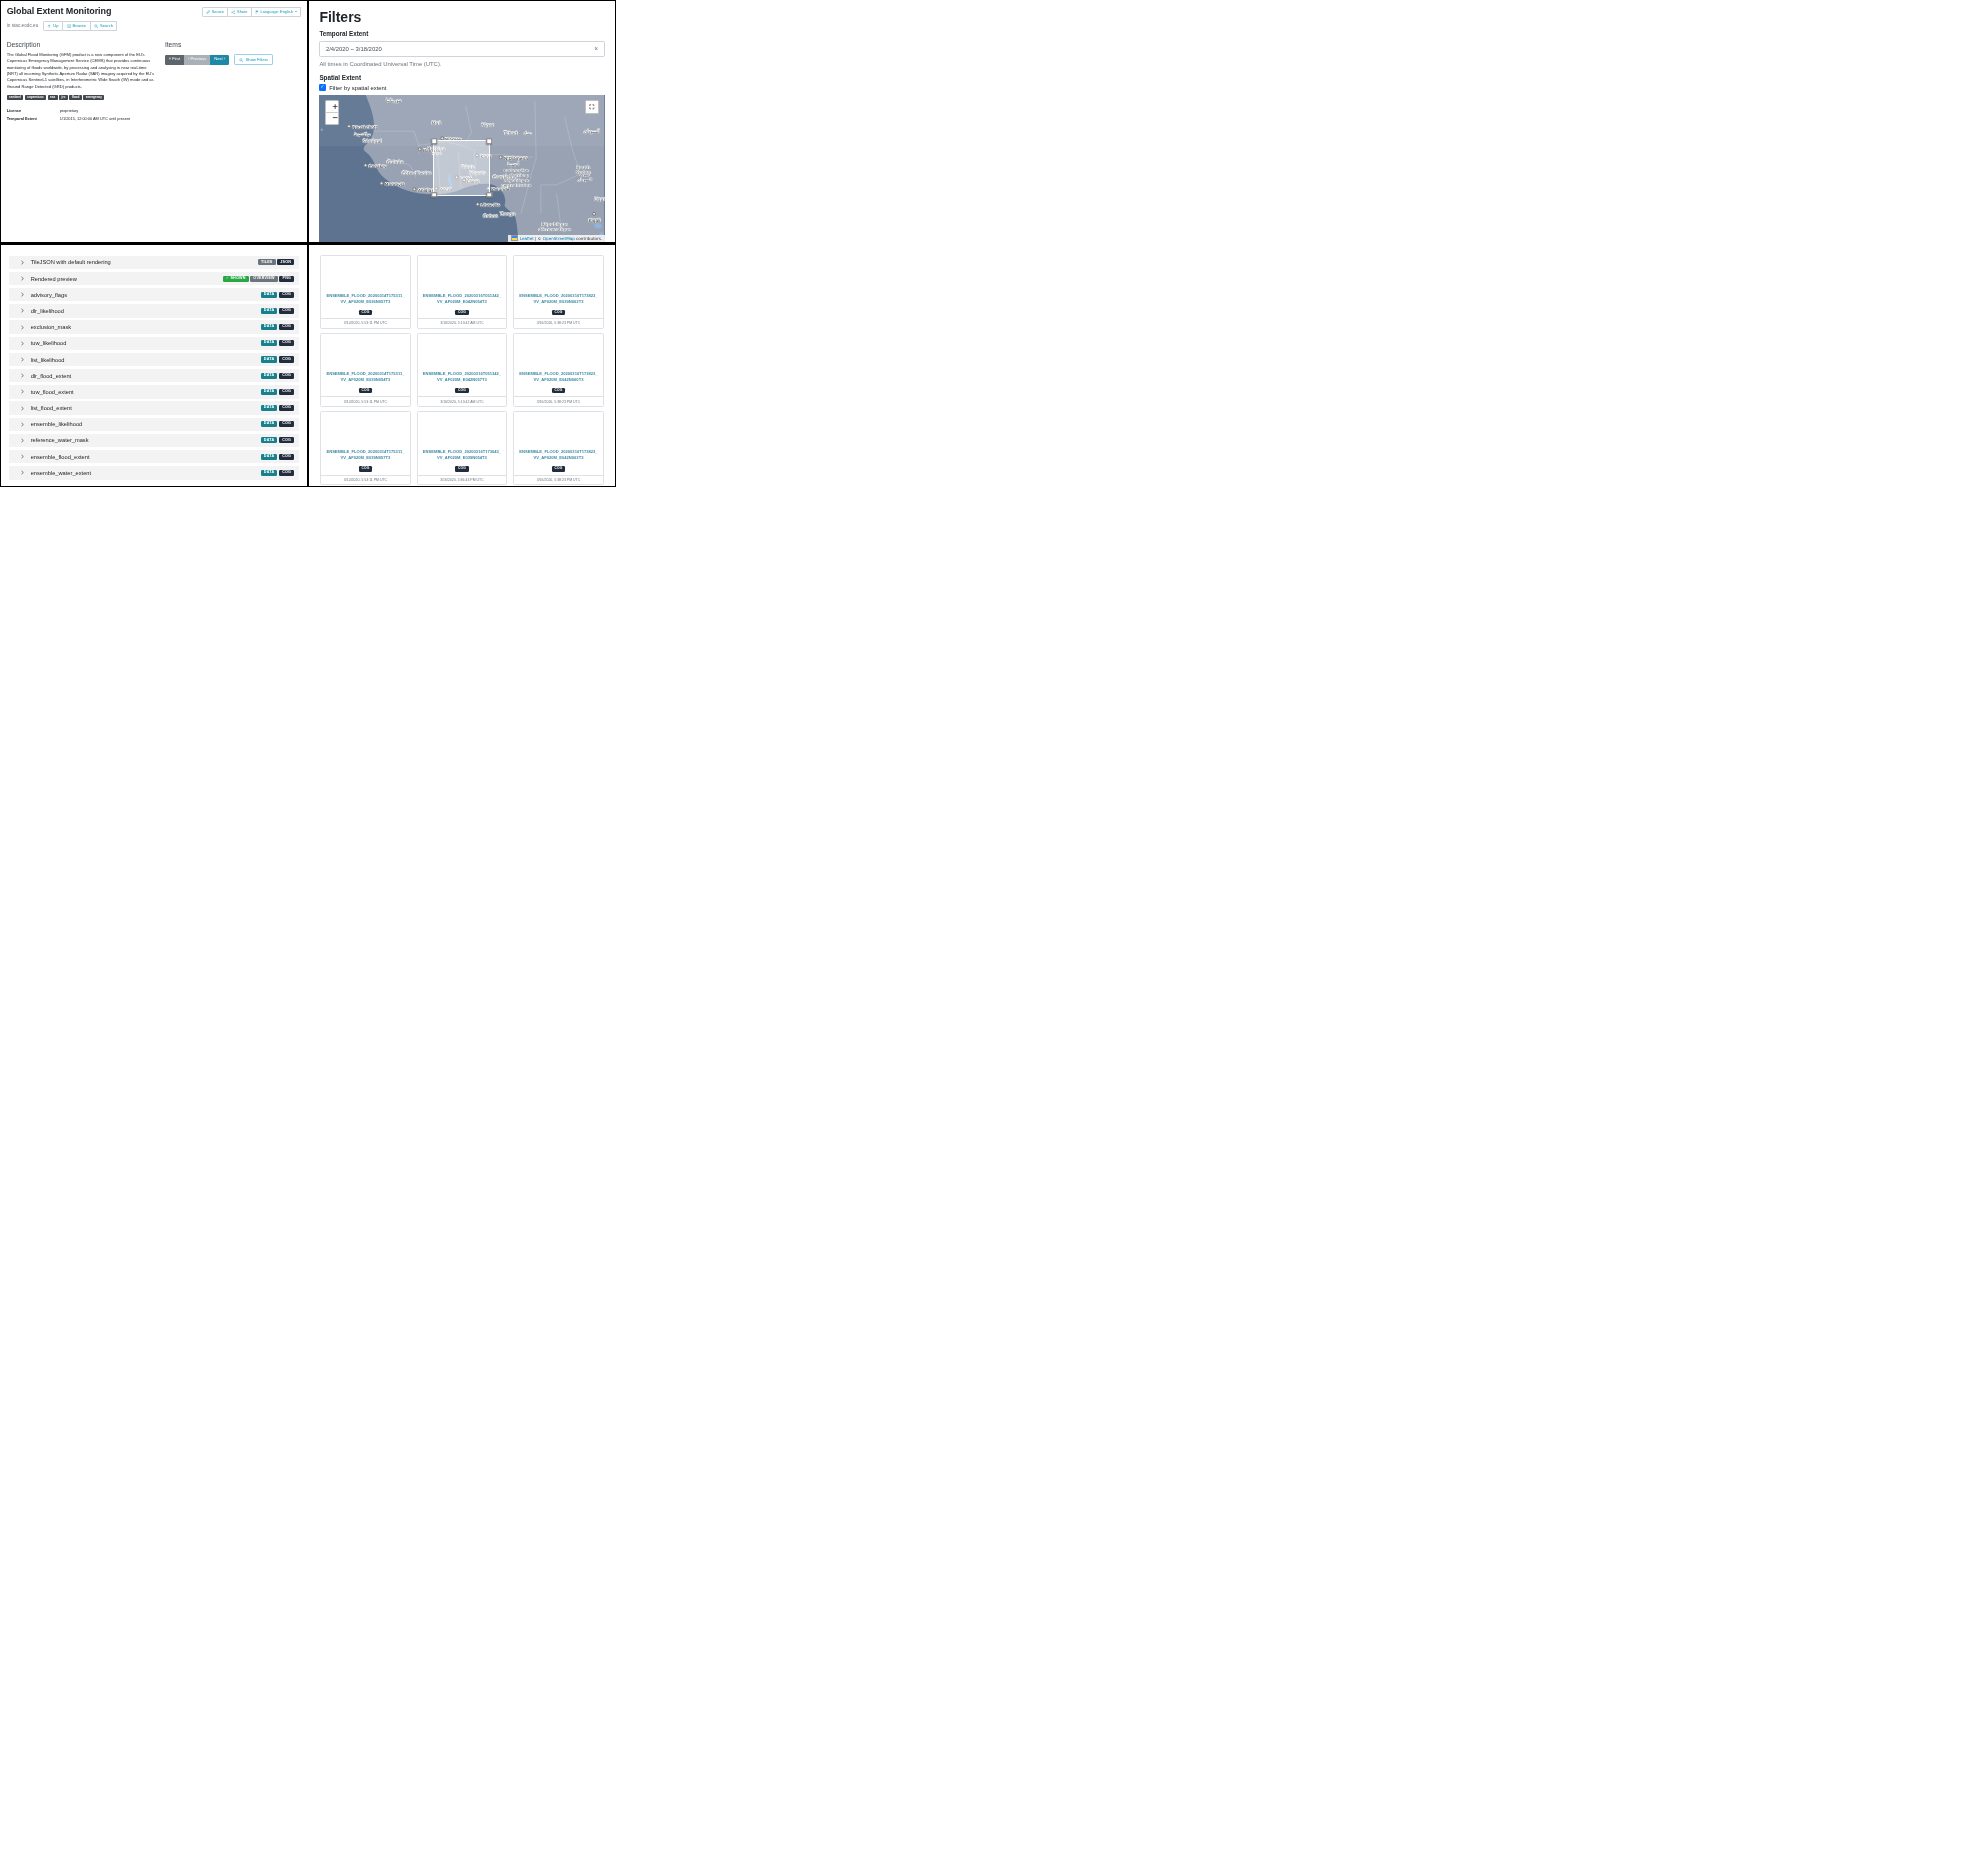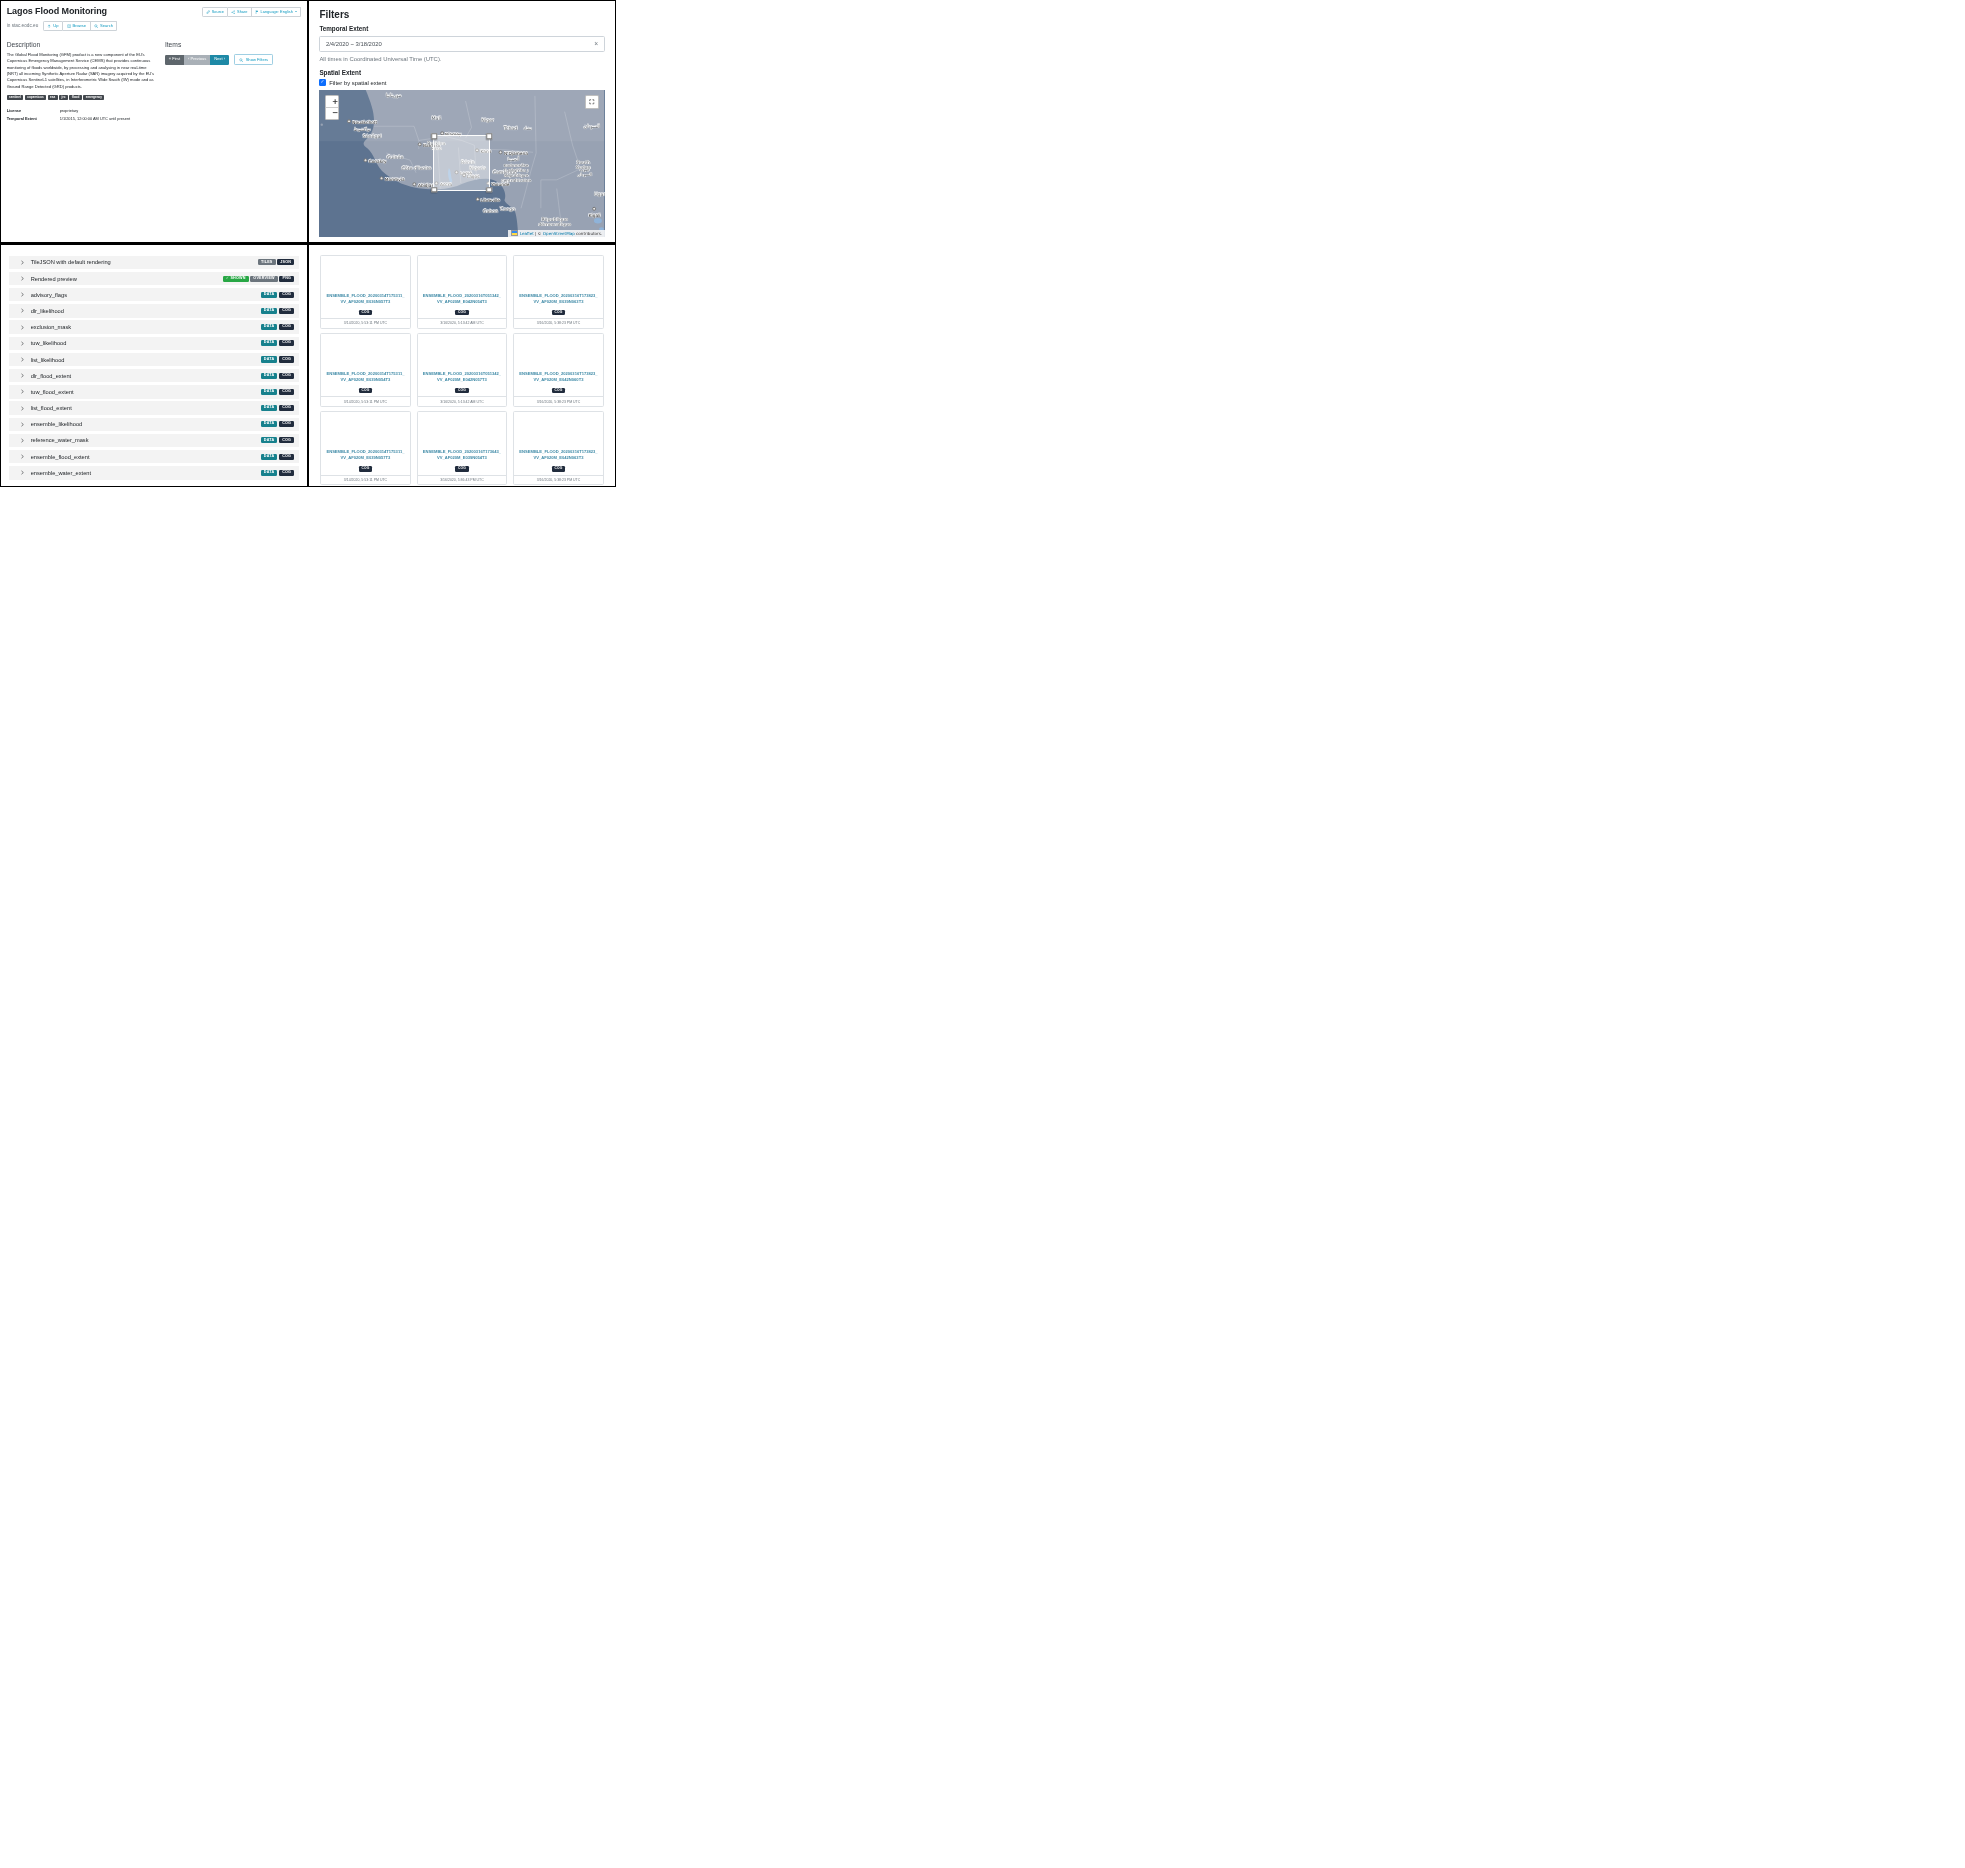--- a/index.html
+++ b/index.html
@@ -48,21 +48,21 @@
   .pg-group{display:flex;}
   .pg{font-size:4.1px;color:#fff;border:none;padding:2.4px 3.9px;cursor:pointer;font-family:inherit;line-height:1.2;}
   .pg.first{background:#5e666c;border-radius:1.2px 0 0 1.2px;}
   .pg.prev{background:#a9b0b7;}
   .pg.next{background:#1e89a6;border-radius:0 1.2px 1.2px 0;}
   .show-filters{display:inline-flex;align-items:center;gap:2px;font-size:4.1px;color:var(--accent,#0d99c0);
           background:#fff;border:0.4px solid #9fcfe3;border-radius:1.2px;padding:2px 3.9px;cursor:pointer;font-family:inherit;}
 
   
   .q-tr{padding:7px 10.2px 3.1px 10.2px;}
-  .filters-title{font-size:10px;font-weight:700;margin:0.8px 0 5.5px 0;}
+  .filters-title{font-size:14px;font-weight:700;margin:0.8px 0 5.5px 0;}
   .filter-subhead{font-size:6.3px;font-weight:600;margin:0 0 3.9px 0;}
   .date-input{height:14px;border:0.4px solid #ced4da;border-radius:1.6px;display:flex;align-items:center;
               justify-content:space-between;padding:0 5.5px;font-size:5.9px;color:#495057;margin-bottom:3.9px;cursor:text;}
   .clear-x{color:#6c757d;font-size:6.7px;line-height:1;cursor:pointer;}
   .utc-note{font-size:5.9px;color:#6c757d;margin:0 0 6.3px 0;}
   .cb-row{display:flex;align-items:center;gap:3.5px;font-size:5.9px;margin:0 0 3.9px 0;cursor:pointer;}
   .cb{width:6.3px;height:6.3px;border-radius:1.2px;background:#0d6efd;color:#fff;font-size:4.7px;display:flex;
       align-items:center;justify-content:center;line-height:1;}
   
   .map{position:relative;width:100%;height:147px;background:#5d7390;overflow:hidden;font-family:"DejaVu Sans",sans-serif;}
@@ -111,21 +111,21 @@
   .card-badges{margin:2.4px 0 3.1px 0;}
   .card-footer{border-top:0.4px solid #dee2e6;padding:2.4px 1.6px;font-size:3.5px;color:#6c757d;}
 </style>
 </head>
 <body>
 
 <div class="canvas">
 
   <section class="quad q-tl">
     <div class="tl-header">
-      <h1 class="page-title">Lagos Flood Monitoring</h1>
+      <h1 class="page-title">Global Extent Monitoring</h1>
       <div class="top-actions">
         <button class="btn-sm">
           <span class="icon">
             <svg width="4.3" height="4.3" viewBox="0 0 16 16">
                 <path d="M6.2 9.8 L9.8 6.2 M7.3 4.7l1.8-1.8a2.4 2.4 0 0 1 3.4 3.4L10.7 8.1 M8.7 11.3l-1.8 1.8a2.4 2.4 0 0 1-3.4-3.4l1.8-1.8" fill="none" stroke="currentColor" stroke-width="1.5" stroke-linecap="round"></path>
               </svg>
           </span>
           <span>Source</span>
         </button>
         <button class="btn-sm">

